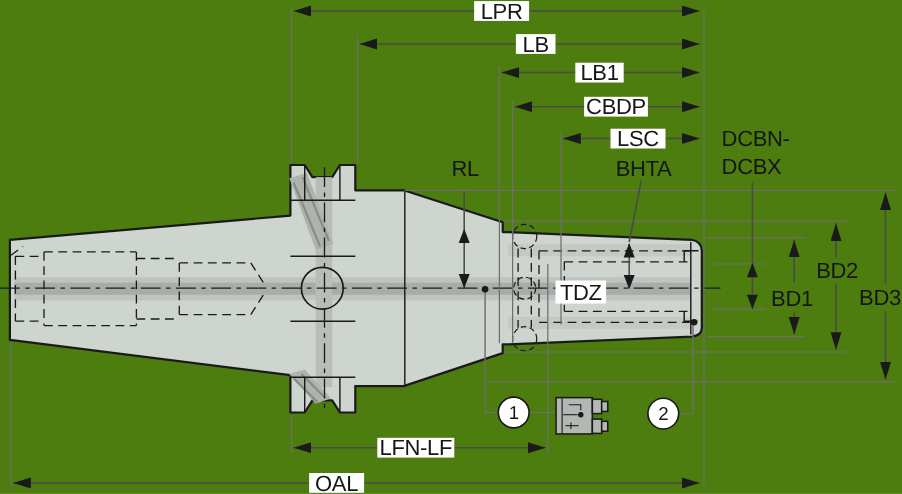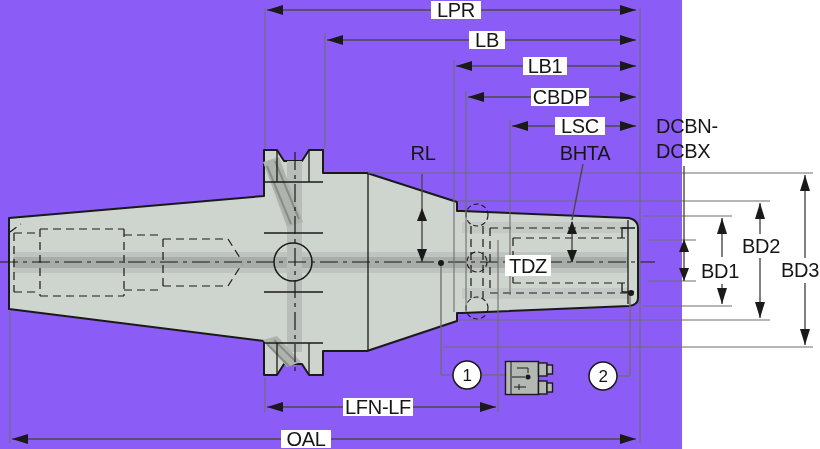--- a/index.html
+++ b/index.html
@@ -1,16 +1,16 @@
 <!DOCTYPE html>
 <html><head>
 <meta charset="utf-8">
 <style>
   html,body{margin:0;padding:0;background:#ffffff;}
-  .stage{width:682px;height:449px;position:relative;background:#8b5cf6;font-family:"Liberation Sans",sans-serif;}
+  .stage{width:820px;height:449px;position:relative;background:#4d7c0f;font-family:"Liberation Sans",sans-serif;}
   svg{display:block;}
   text{font-family:"Liberation Sans","DejaVu Sans",sans-serif;fill:#161616;font-size:20px;letter-spacing:-0.3px;}
   .dim-label{font-size:20px;}
   .balloon-num{font-size:17px;}
   .outline{fill:#ced4ce;stroke:#1a1a1a;stroke-width:2;stroke-linejoin:round;}
   .edge{stroke:#1a1a1a;stroke-width:1.3;fill:none;}
   .hidden-line{stroke:#1a1a1a;stroke-width:1.2;fill:none;stroke-dasharray:8 5;}
   .centerline{stroke:#1a1a1a;stroke-width:1.2;fill:none;stroke-dasharray:18 5 4 5;}
   .dimline{stroke:#4a4a4a;stroke-width:1.4;fill:none;}
   .extline{stroke:#6e6e6e;stroke-width:1.1;fill:none;}

